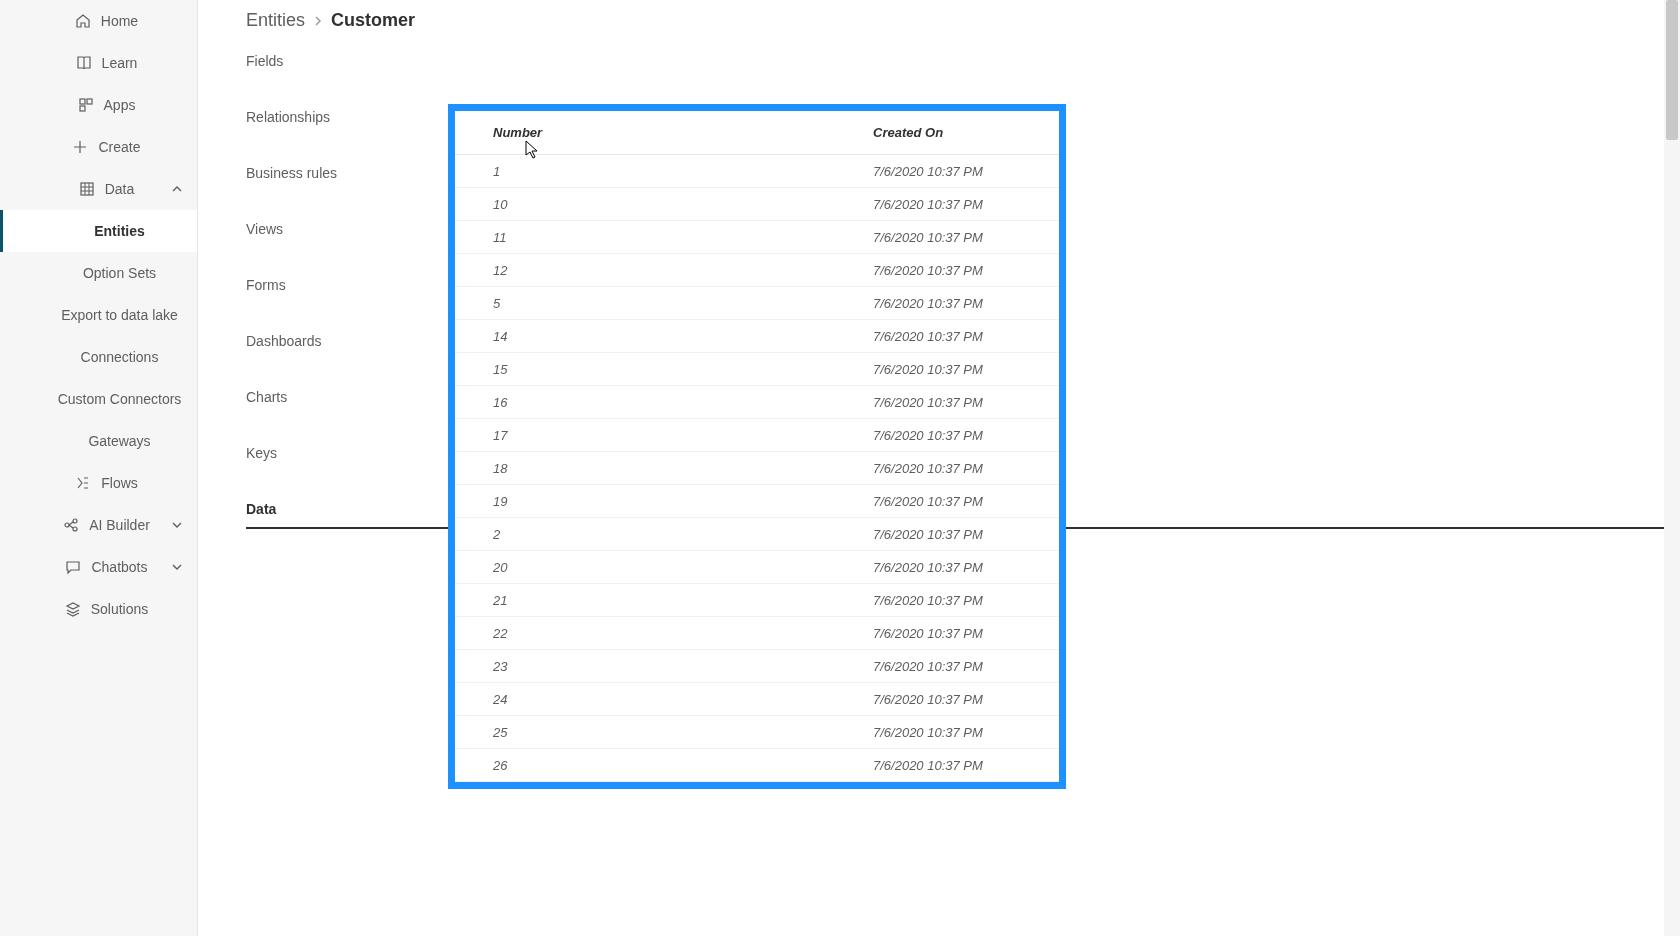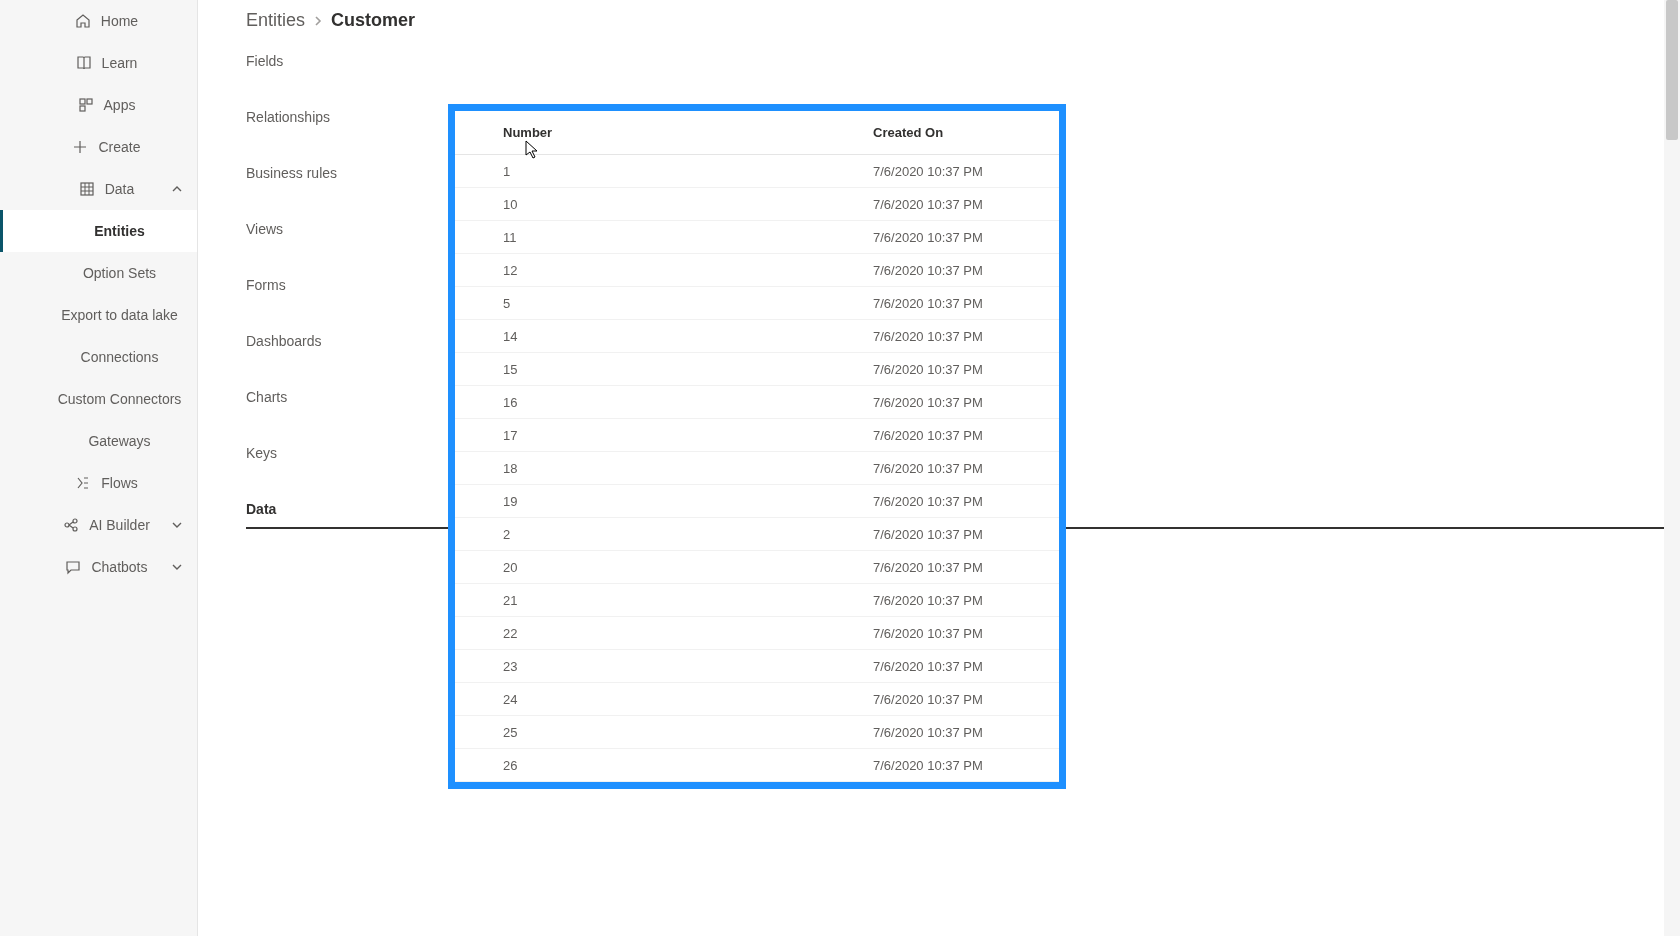--- a/index.html
+++ b/index.html
@@ -95,23 +95,23 @@
     align-items: center;
     height: 33px;
     border-bottom: 1px solid #f1f1f1;
   }
   .grid .header-row {
     height: 44px;
     font-weight: 600;
     color: #323130;
     border-bottom: 1px solid #e5e5e5;
   }
-  .grid .col-number { width: 410px; padding-left: 48px; color: #605e5c; }
+  .grid .col-number { width: 410px; padding-left: 38px; color: #605e5c; font-style: italic; }
   .grid .header-row .col-number { color: #323130; }
-  .grid .col-created { flex: 1; color: #605e5c; padding-left: 8px; }
+  .grid .col-created { flex: 1; color: #605e5c; padding-left: 8px; font-style: italic; }
   .grid .header-row .col-created { color: #323130; }
 
   
   .ghost-lines {
     position: absolute;
     left: 248px;
     right: 10px;
     top: 155px;
     bottom: 0;
     z-index: -1;
@@ -283,20 +283,28 @@
         </svg>
     </span>
     <span>Chatbots</span>
     <span class="chev">
       <svg width="12" height="12" viewBox="0 0 12 12">
           <path d="M2 4 L6 8 L10 4" fill="none" stroke="#605e5c" stroke-width="1.4"></path>
         </svg>
     </span>
   </div>
 
+  <div class="nav-item">
+    <span class="icon">
+      <svg width="16" height="16" viewBox="0 0 16 16">
+          <path d="M2 5 L8 2 L14 5 L8 8 Z M2 9 L8 12 L14 9 M2 12 L8 15 L14 12" fill="none" stroke="#605e5c" stroke-width="1.2"></path>
+        </svg>
+    </span>
+    <span>Solutions</span>
+  </div>
 
 </div>
 
 <div class="main">
 
   <div class="breadcrumb">
     <span>Entities</span>
     <span class="chev">
       <svg width="10" height="14" viewBox="0 0 10 14">
           <path d="M3 3 L7 7 L3 11" fill="none" stroke="#a19f9d" stroke-width="1.6"></path>

